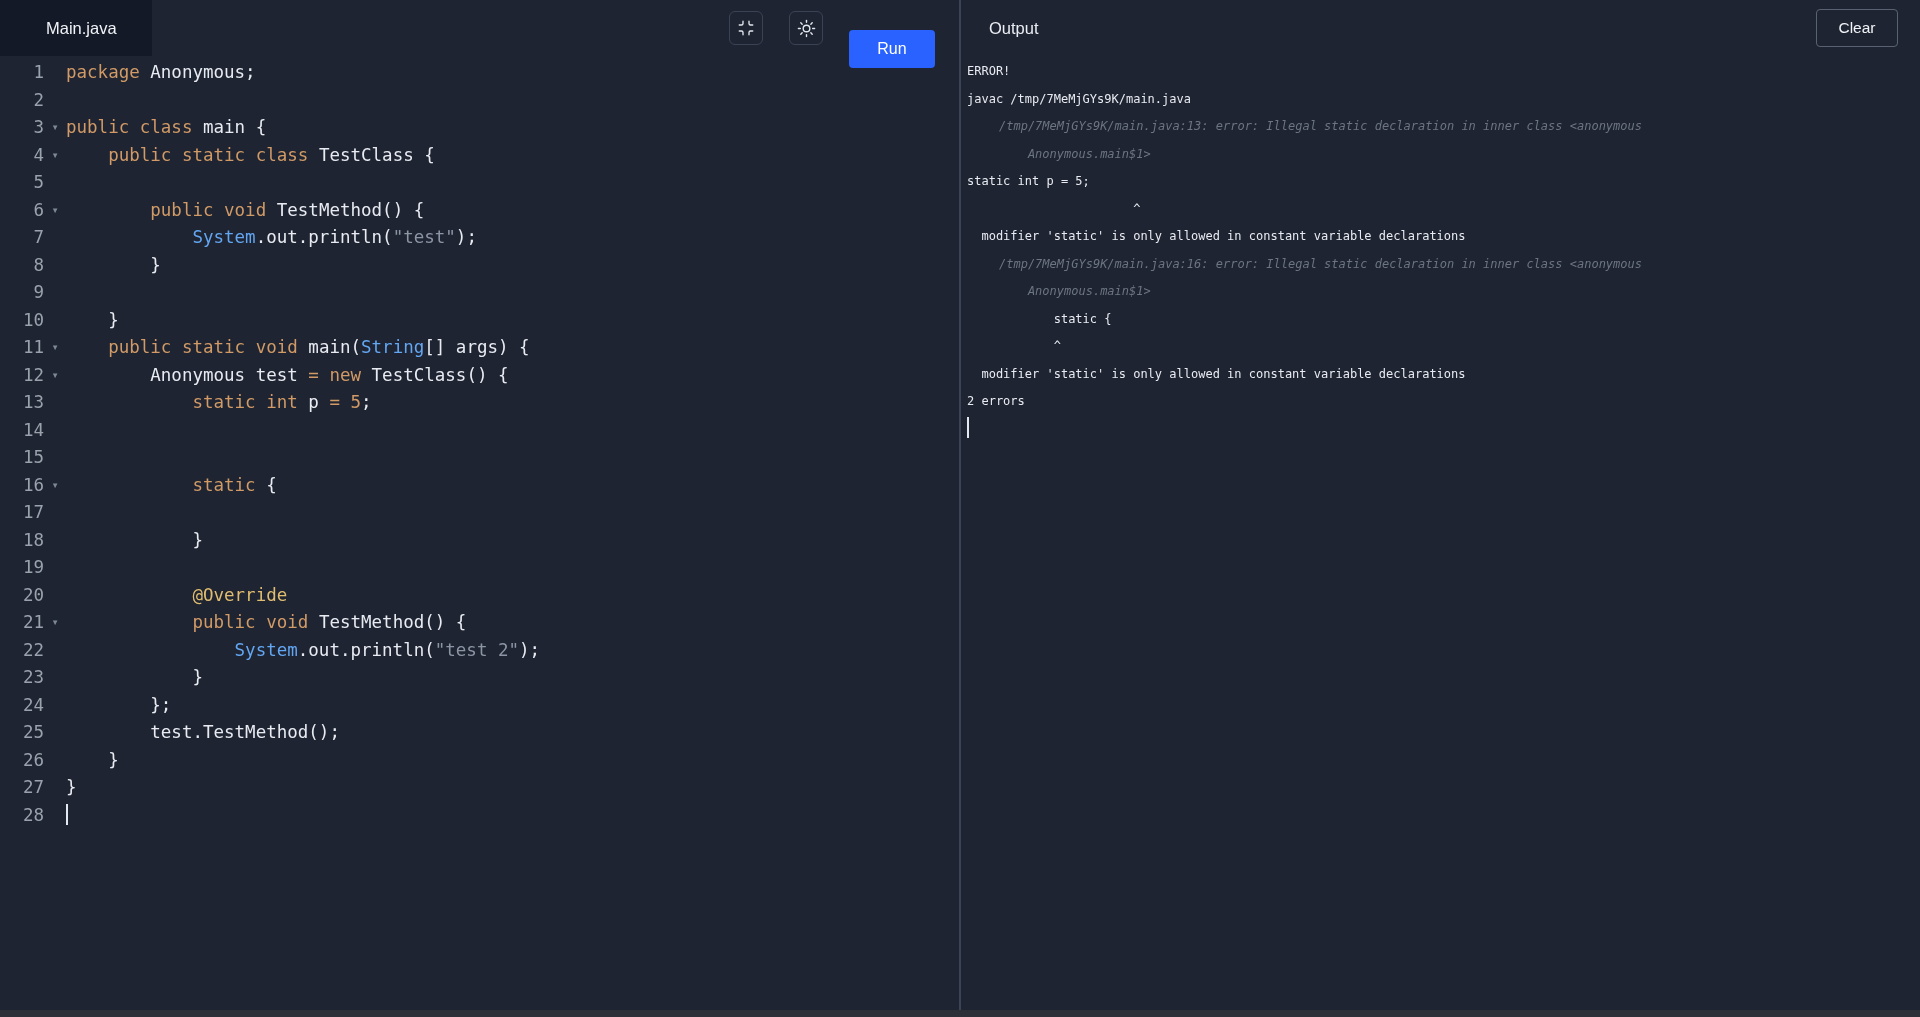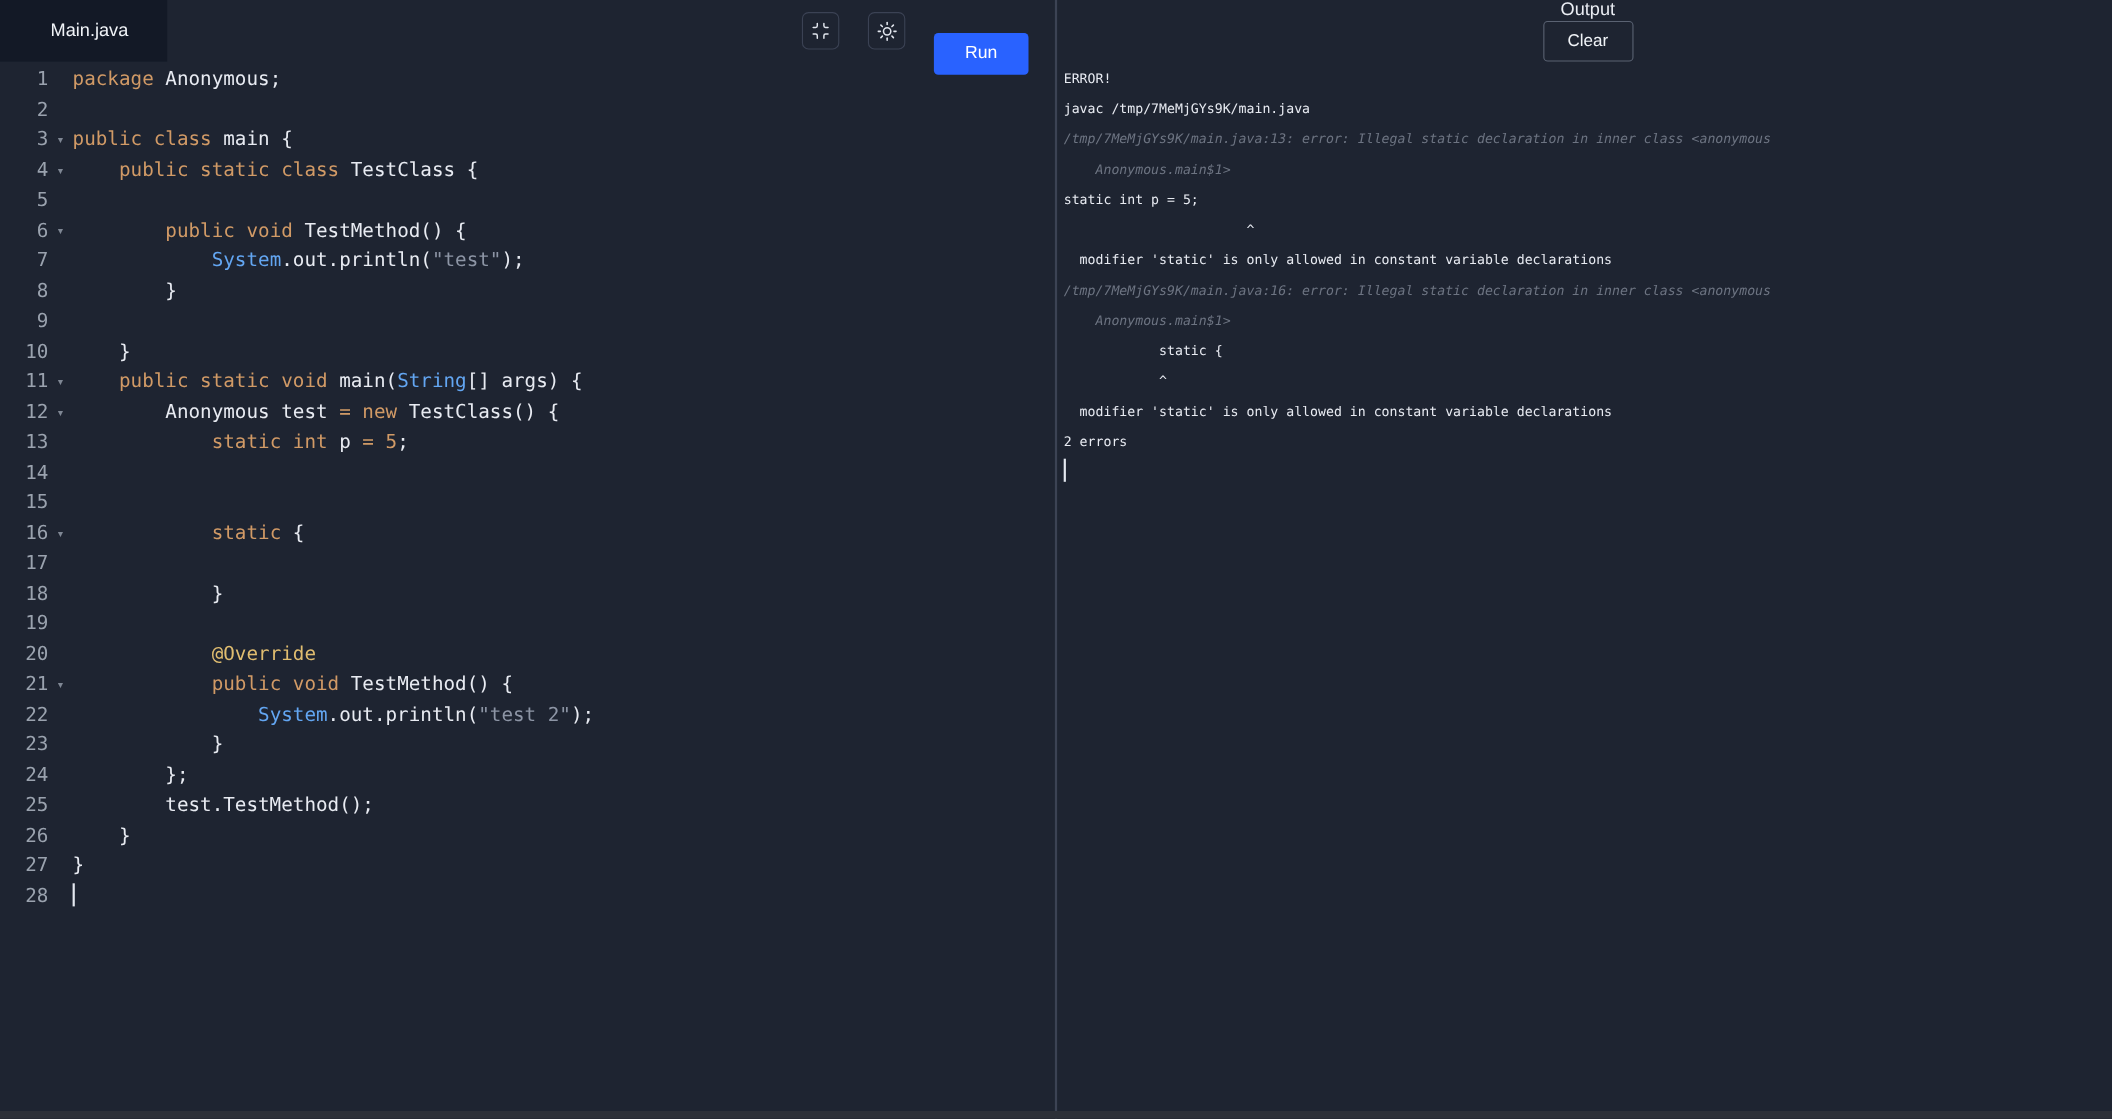--- a/index.html
+++ b/index.html
@@ -38,21 +38,21 @@
   .icon-btn svg { stroke: #e2e6ee; }
 
   .run-btn {
     width: 86px; height: 38px; flex: none;
     background: var(--c-accent, #2962ff);
     border: none; border-radius: 4px;
     color: #ffffff; font-size: 16px; font-family: "Liberation Sans", sans-serif;
     margin-right: 24px; cursor: pointer; margin-top: 42px;
   }
 
-  .output-header { padding: 0 22px 0 28px; flex-direction: column; }
+  .output-header { justify-content: space-between; padding: 0 22px 0 28px; }
   .output-title { color: #eaedf3; font-size: 16.5px; }
   .clear-btn {
     width: 82px; height: 38px;
     background: transparent;
     border: 1px solid #5a6272; border-radius: 4px;
     color: #f0f3f7; font-size: 15.5px; font-family: "Liberation Sans", sans-serif;
     cursor: pointer;
   }
 
   
@@ -79,21 +79,21 @@
   }
 
   
   .output {
     flex: 1; padding: 2px 10px 0 6px; overflow: hidden;
     font-family: "DejaVu Sans Mono", "Liberation Mono", monospace;
     font-size: 12px; line-height: 27.5px; white-space: pre;
   }
   .out-line  { height: 27.5px; white-space: pre; }
   .out-plain { color: #e8ebf2; }
-  .out-dim   { color: #6d7482; font-style: italic; }
+  .out-dim   { color: #6d7482; font-style: italic; margin-left: 32px; }
 
   
   .bottom-bar {
     position: absolute; left: 0; bottom: 0;
     width: 100%; height: 7px;
     background: #2d3038; z-index: 3;
   }
 </style>
 </head>
 <body>

